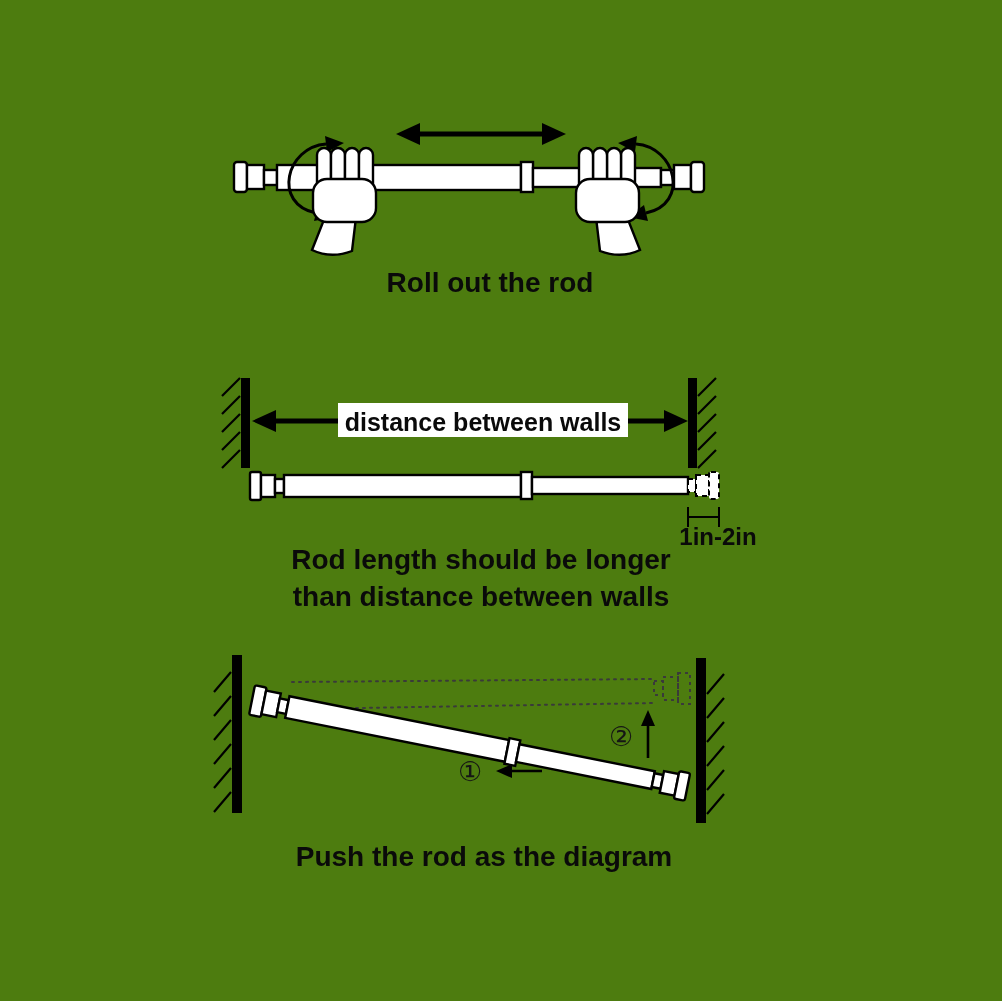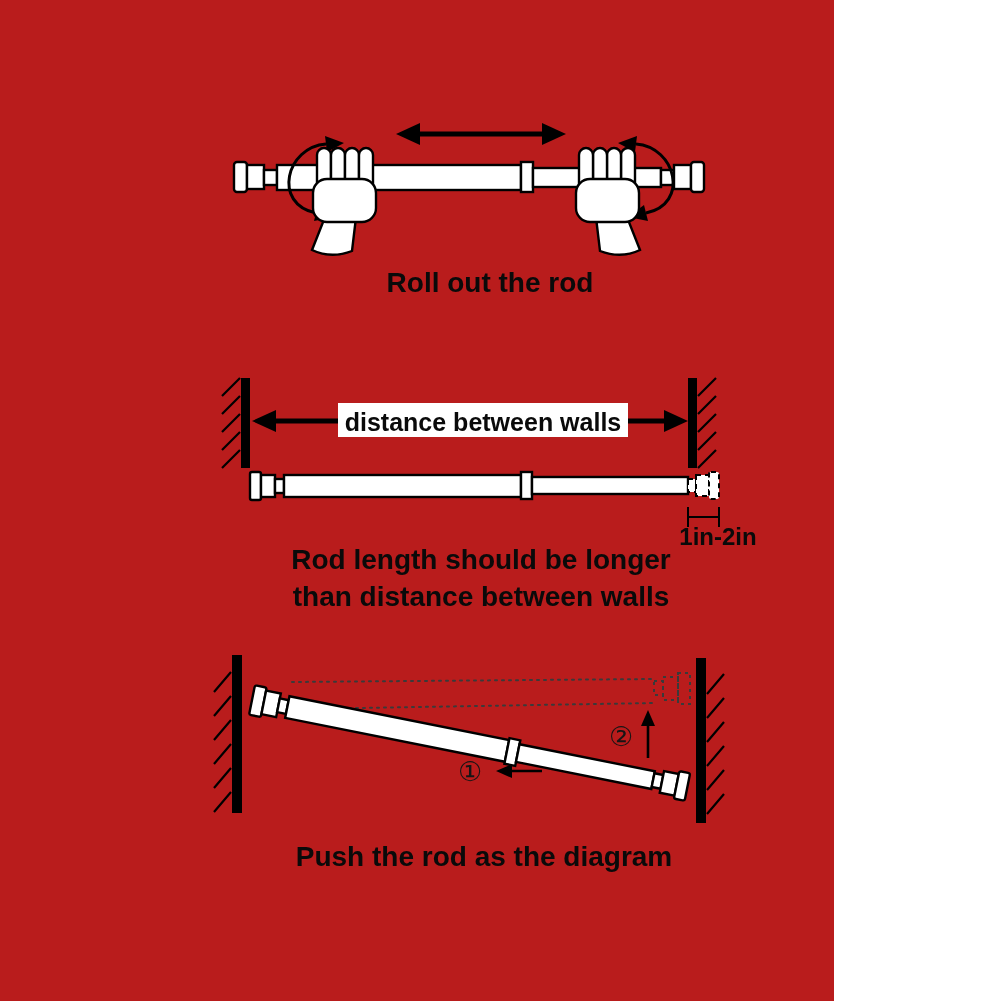--- a/index.html
+++ b/index.html
@@ -1,16 +1,16 @@
 <!DOCTYPE html>
 <html><head>
 <meta charset="utf-8">
 <style>
   html,body{margin:0;padding:0;background:#ffffff;}
-  .page{position:relative;width:834px;height:1001px;background:#b91c1c;overflow:hidden;
+  .page{position:relative;width:1002px;height:1001px;background:#4d7c0f;overflow:hidden;
         font-family:"Liberation Sans",sans-serif;}
   svg{display:block;}
   .cap  {font:700 28px "Liberation Sans",sans-serif; fill:#0a0a0a;}
   .lbl  {font:700 25px "Liberation Sans",sans-serif; fill:#0a0a0a;}
   .sm   {font:700 24px "Liberation Sans",sans-serif; fill:#0a0a0a;}
   .num  {font:400 27px "DejaVu Sans",sans-serif;     fill:#151515;}
   .part  {fill:#ffffff;stroke:#000000;stroke-width:2.4;}
   .part-d{fill:#ffffff;stroke:#000000;stroke-width:2;stroke-dasharray:5 4;}
   .dot   {fill:none;stroke:#3a3a3a;stroke-width:2;stroke-dasharray:2 5;stroke-linecap:round;}
   .dotr  {fill:none;stroke:#3a3a3a;stroke-width:2;stroke-dasharray:3 4;}

